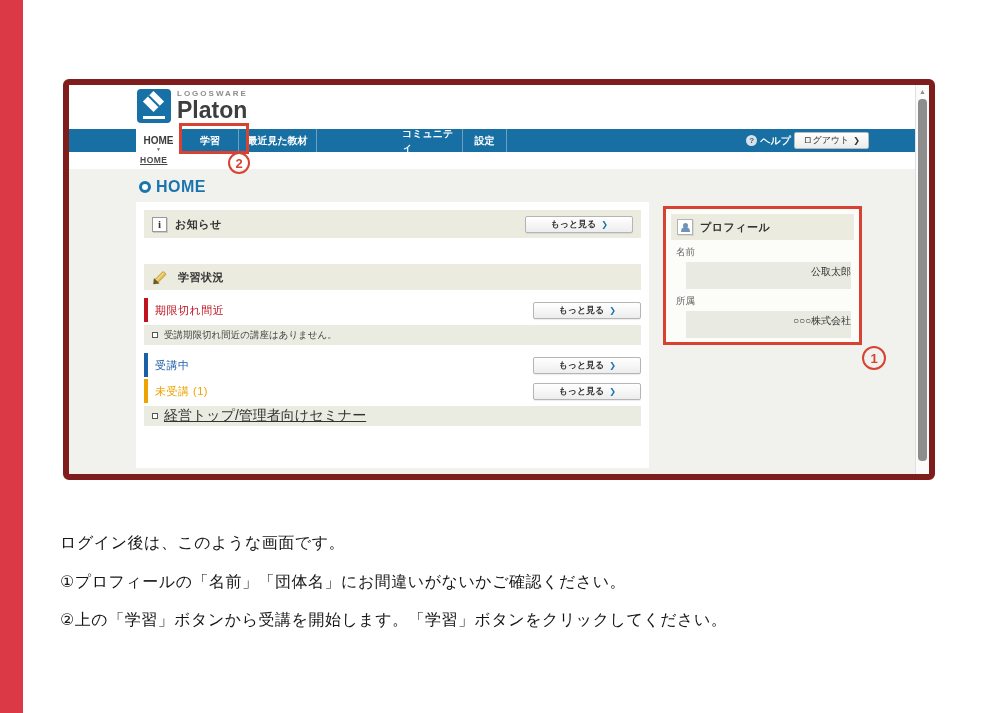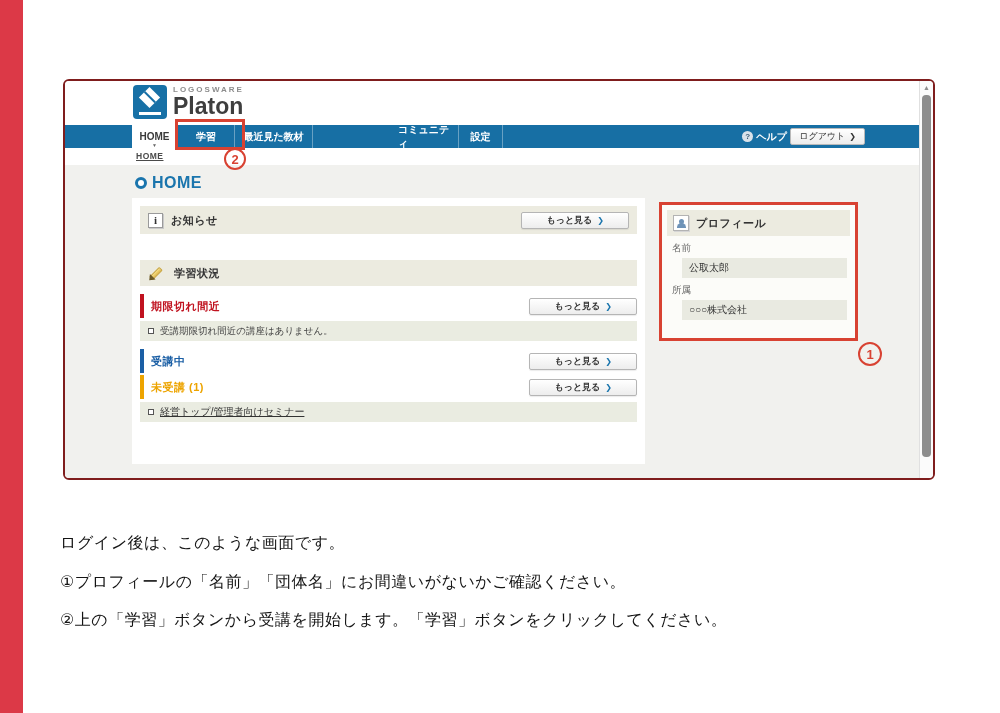--- a/index.html
+++ b/index.html
@@ -2,21 +2,21 @@
 <html><head>
 <meta charset="utf-8">
 <style>
   * { margin:0; padding:0; box-sizing:border-box; }
   html,body { width:1000px; height:713px; background:#fff; overflow:hidden;
     font-family:"Liberation Sans","DejaVu Sans",sans-serif; }
   .stripe { position:absolute; left:0; top:0; width:23px; height:713px; background:#dc3947; }
 
   
   .shot { position:absolute; left:63px; top:79px; width:872px; height:401px;
-    background:#fff; border:2px solid #7f1d1d; border-radius:6px; overflow:hidden; }
+    background:#fff; border:6px solid #7f1d1d; border-radius:6px; overflow:hidden; }
 
   
   .logo-row { position:absolute; left:0; top:0; width:858px; height:44px; background:#fff; }
   .logo { position:absolute; left:68px; top:4px; display:flex; align-items:center; }
   .logo-icon { width:34px; height:34px; background:#1770a6; border-radius:4px; position:relative; }
   .logo-icon .diamond { position:absolute; left:9px; top:5px; width:15px; height:15px; background:#fff; transform:rotate(45deg); overflow:hidden; }
   .logo-icon .diamond::after { content:""; position:absolute; left:-3px; top:6px; width:22px; height:2px; background:#1770a6; }
   .logo-icon .underbar { position:absolute; left:6px; bottom:4px; width:22px; height:3px; background:#fff; }
   .logo-text { margin-left:6px; line-height:1; }
   .logo-brand { font-size:8px; font-weight:bold; letter-spacing:2px; color:#8d8d8d; }
@@ -59,39 +59,39 @@
   .pencil-icon { width:18px; height:16px; position:relative; }
   .pencil-icon .pbody { position:absolute; left:1px; top:6px; width:14px; height:5px; border-radius:1px;
     background:linear-gradient(#f9e388,#dfb64a); border:1px solid #c9a43c; transform:rotate(-45deg); }
   .pencil-icon .ptip { position:absolute; left:-1px; bottom:0; width:0; height:0;
     border-left:4px solid transparent; border-right:4px solid transparent; border-top:5px solid #6b5a2a; transform:rotate(45deg); }
   .more-btn { margin-left:auto; height:17px; padding:0 24px; background:linear-gradient(#ffffff,#ededed);
     border:1px solid #b5b5b5; border-radius:2px; display:flex; align-items:center; gap:5px;
     font-size:9px; font-weight:bold; color:#333; cursor:pointer; box-shadow:0 1px 1px rgba(0,0,0,.08); }
   .more-btn .chev { color:#1a75ad; font-size:8px; font-weight:bold; }
   .group-head { display:flex; align-items:center; height:24px; padding-left:7px; border-left:4px solid #000; margin-top:2px; }
-  .group-head .glabel { font-size:11px; font-weight:bold; letter-spacing:.5px; }
+  .group-head .glabel { font-size:11px; font-weight:normal; letter-spacing:.5px; }
   .gh-red   { border-left-color:#c0121f; } .gh-red .glabel { color:#c0121f; }
   .gh-blue  { border-left-color:#1b5fa5; } .gh-blue .glabel { color:#1b5fa5; }
   .gh-amber { border-left-color:#eda400; } .gh-amber .glabel { color:#eda400; }
   .msg-row { background:#eaece1; height:20px; display:flex; align-items:center; padding:0 8px; margin:3px 0 8px; }
   .bullet-sq { width:6px; height:6px; border:1px solid #555; background:#fff; margin-right:6px; flex:none; }
   .msg-text { font-size:9.5px; color:#444; }
-  .msg-link { font-size:10px; color:#333; text-decoration:underline; cursor:pointer; }
+  .msg-link { font-size:14px; color:#333; text-decoration:underline; cursor:pointer; }
 
   
   .profile-box { position:absolute; left:594px; top:37px; width:199px; height:139px;
     border:3px solid #d84232; background:#fcfcf9; }
   .profile-head { margin:5px; height:26px; background:#ecebe0; display:flex; align-items:center; padding:8px 6px; }
   .person-icon { width:16px; height:16px; background:#fff; border:1px solid #b3b3b3; position:relative; box-shadow:1px 1px 0 #d5d5d5; }
   .person-icon .phead { position:absolute; left:5px; top:3px; width:5px; height:5px; border-radius:50%; background:#6e93b8; }
   .person-icon .pbody2 { position:absolute; left:3px; bottom:2px; width:9px; height:5px; border-radius:5px 5px 0 0; background:#6e93b8; }
   .profile-title { font-size:11px; font-weight:bold; color:#333; margin-left:7px; letter-spacing:.5px; }
   .field-label { margin:6px 0 0 10px; font-size:9.5px; color:#666; }
-  .field-value { margin:3px 8px 0 20px; height:20px; background:#e9eae1; font-size:10px; color:#333; line-height:20px; padding-left:7px; }
+  .field-value { margin:3px 8px 0 20px; height:27px; background:#e9eae1; font-size:10px; color:#333; line-height:20px; padding-left:7px;text-align:right; }
 
   .anno-circle { position:absolute; border:2px solid #d84232; border-radius:50%; color:#d84232;
     font-size:13px; font-weight:bold; display:flex; align-items:center; justify-content:center; background:transparent; }
   .circ1 { left:793px; top:177px; width:24px; height:24px; }
   .circ2 { left:159px; top:67px; width:22px; height:22px; z-index:30; }
   .anno-box-tab { position:absolute; left:110px; top:38px; width:70px; height:31px; border:3px solid #d84232; z-index:20; }
 
   
   .scrollbar { position:absolute; right:0; top:0; width:14px; height:401px; background:#fbfbfb; border-left:1px solid #e0e0e0; }
   .scroll-up { position:absolute; top:3px; left:0; width:13px; text-align:center; font-size:7px; color:#8d8d8d; cursor:pointer; }

